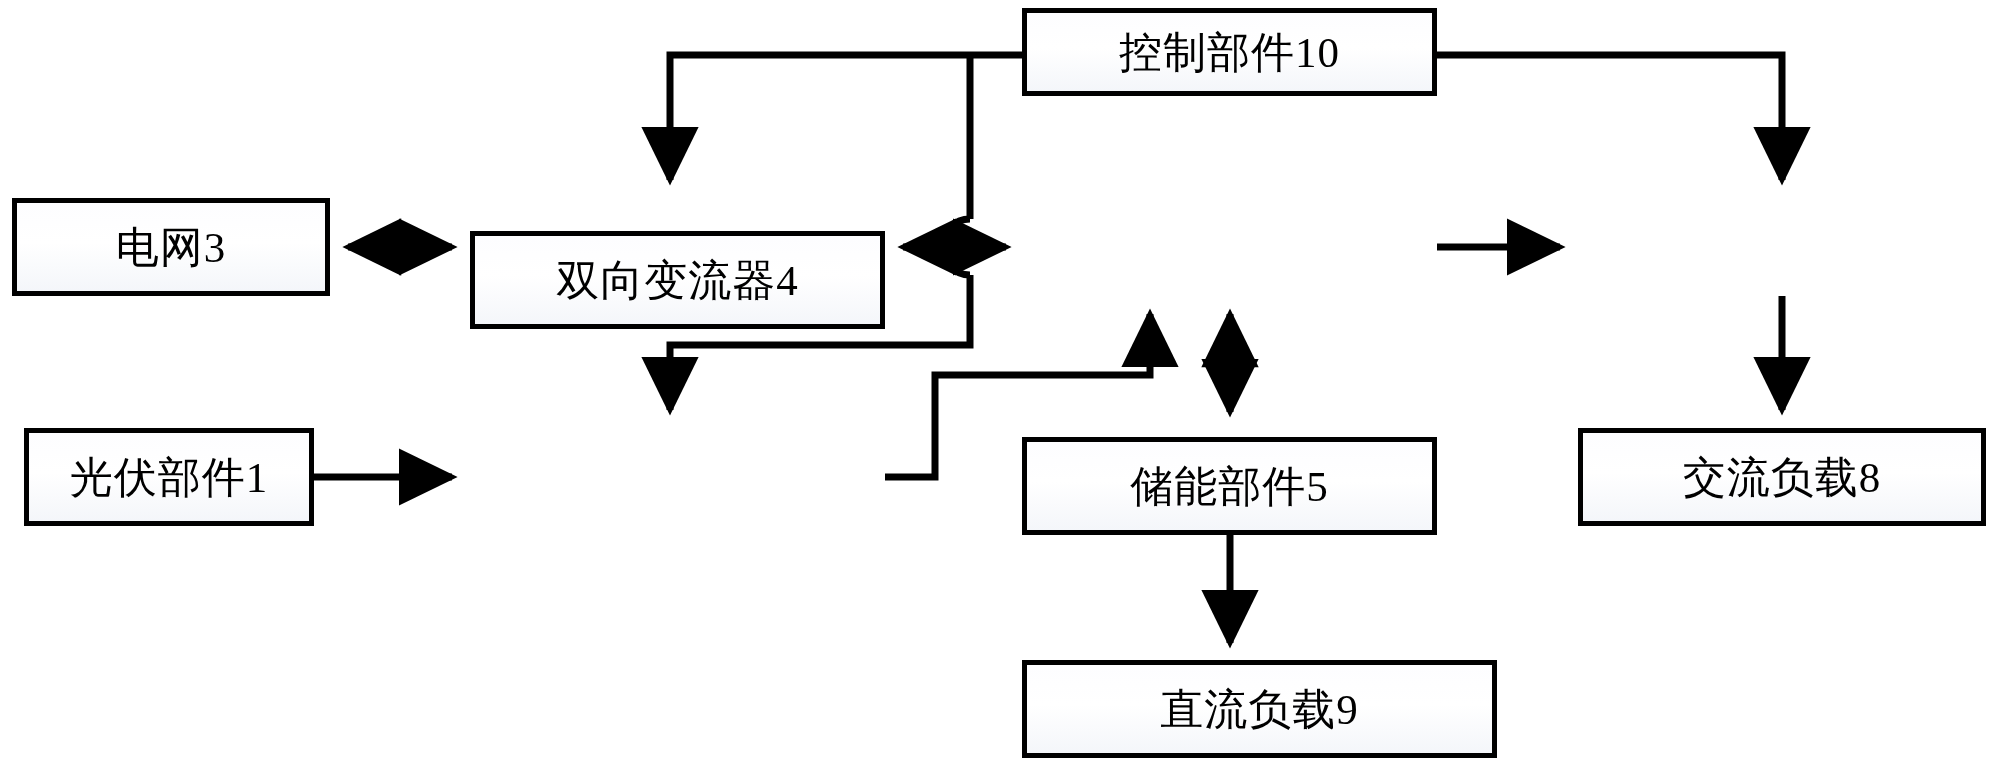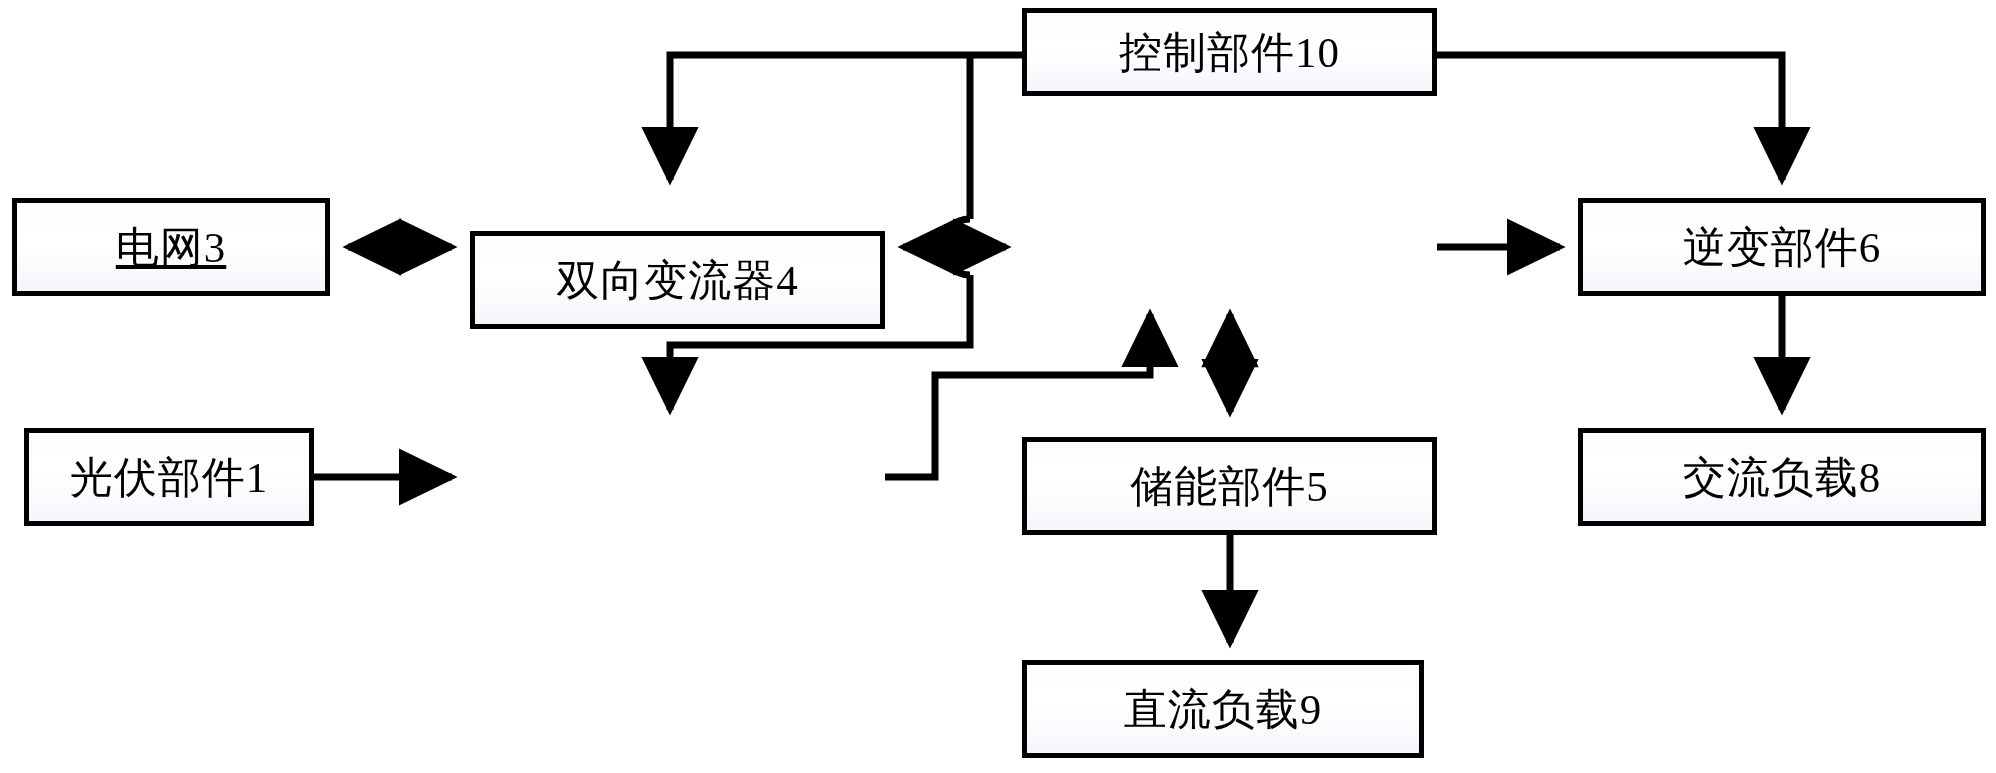--- a/index.html
+++ b/index.html
@@ -67,47 +67,44 @@
 
       <path d="M970,55 L970,219"></path>
       <path d="M970,219 A28,28 0 0 0 970,275"></path>
       <path d="M970,275 L970,345 L670,345 L670,410" marker-end="url(#ah)"></path>
 
       <path d="M1437,55 L1782,55 L1782,180" marker-end="url(#ah)"></path>
 
     </g>
   </svg>
 
-  <div class="node" style="left:12px;top:198px;width:318px;height:98px;text-decoration:underline;">
+  <div class="node" style="left:12px;top:198px;width:318px;height:98px;">
     <span class="lbl">电网3</span>
   </div>
 
   <div class="node" style="left:470px;top:198px;width:415px;height:98px;margin-top:33px;">
     <span class="lbl">双向变流器4</span>
   </div>
 
 
-  <div class="node" style="left:1578px;top:198px;width:408px;height:98px;">
-    <span class="lbl">逆变部件6</span>
-  </div>
 
   <div class="node" style="left:24px;top:428px;width:290px;height:98px;">
     <span class="lbl">光伏部件1</span>
   </div>
 
 
   <div class="node" style="left:1022px;top:437px;width:415px;height:98px;">
     <span class="lbl">储能部件5</span>
   </div>
 
   <div class="node" style="left:1578px;top:428px;width:408px;height:98px;">
     <span class="lbl">交流负载8</span>
   </div>
 
   <div class="node" style="left:1022px;top:8px;width:415px;height:88px;">
     <span class="lbl">控制部件10</span>
   </div>
 
-  <div class="node" style="left:1022px;top:660px;width:402px;height:98px;">
+  <div class="node" style="left:1022px;top:660px;width:475px;height:98px;">
     <span class="lbl">直流负载9</span>
   </div>
 
 </div>
 
 </body></html>

